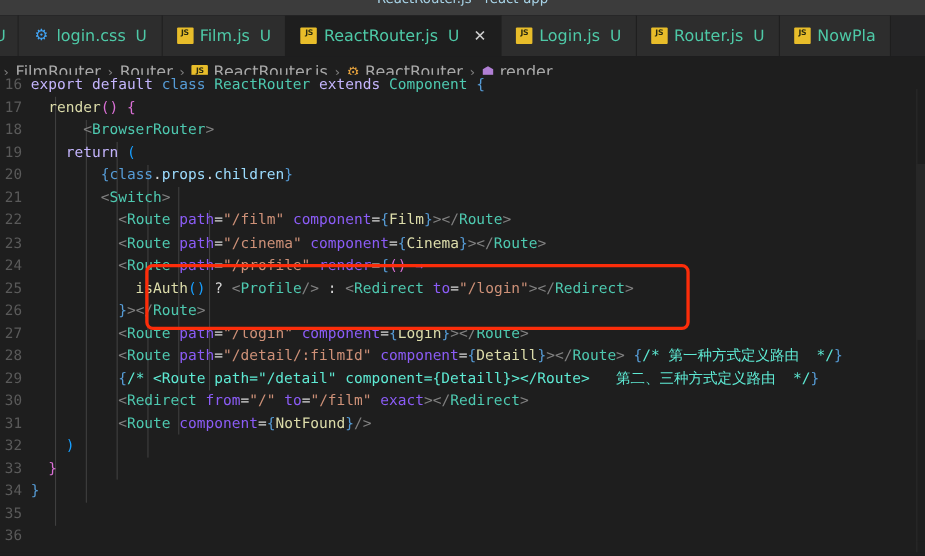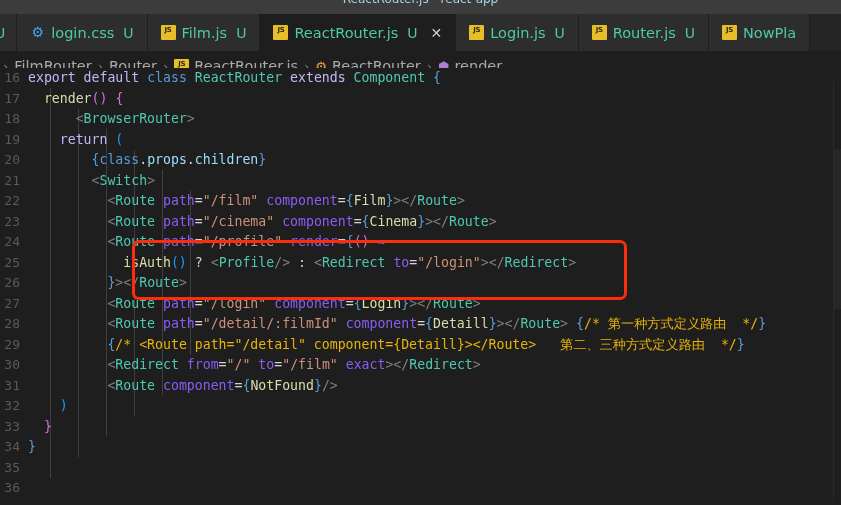--- a/index.html
+++ b/index.html
@@ -192,21 +192,21 @@
   .cls  { color: #4ec9b0; }
   .fn   { color: #dcdcaa; }
   .tag  { color: #4ec9b0; }
   .attr { color: #8b5cf6; }
   .str  { color: #ce9178; }
   .punc { color: #808080; }
   .plain{ color: #d4d4d4; }
   .brc  { color: #569cd6; }
   .brc2 { color: #da70d6; }
   .brc3 { color: #179fff; }
-  .cmt  { color: #eab308; }
+  .cmt  { color: #5eead4; }
   .var  { color: #9cdcfe; }
   .op   { color: #d4d4d4; }
 
   
   .redbox {
     position: absolute;
     left: 132px;
     top: 172px;
     width: 495px;
     height: 60px;

